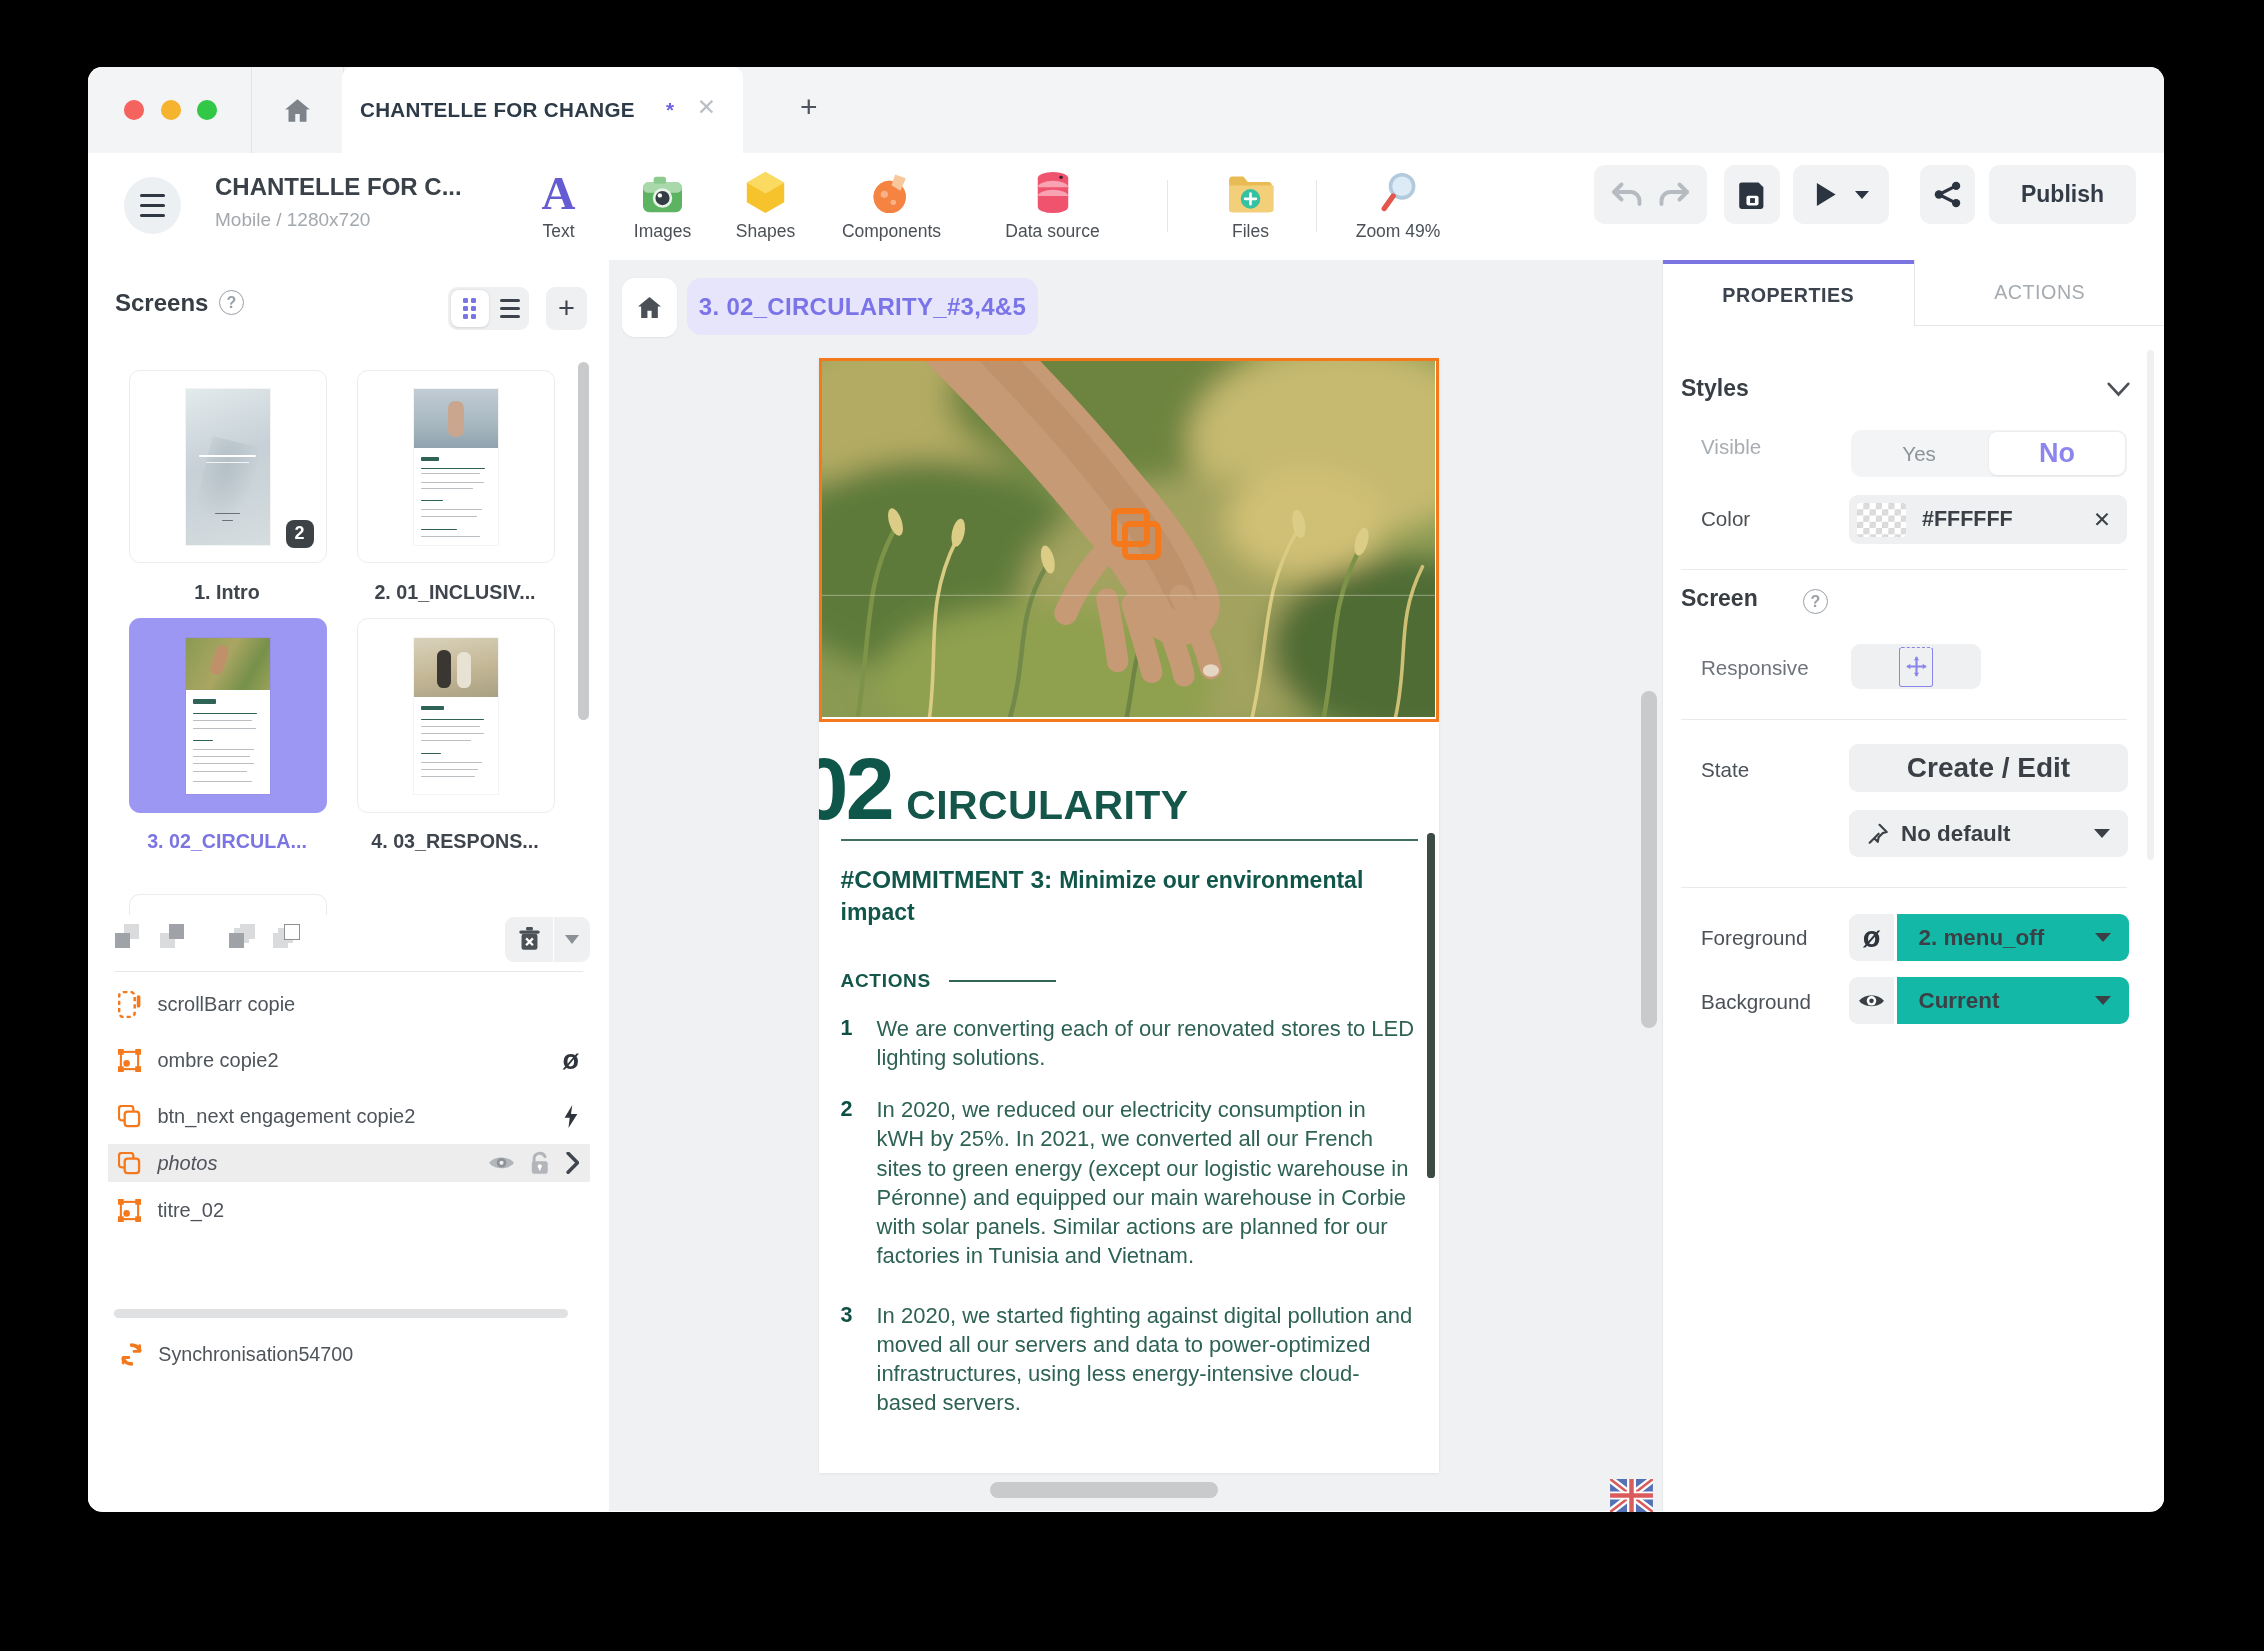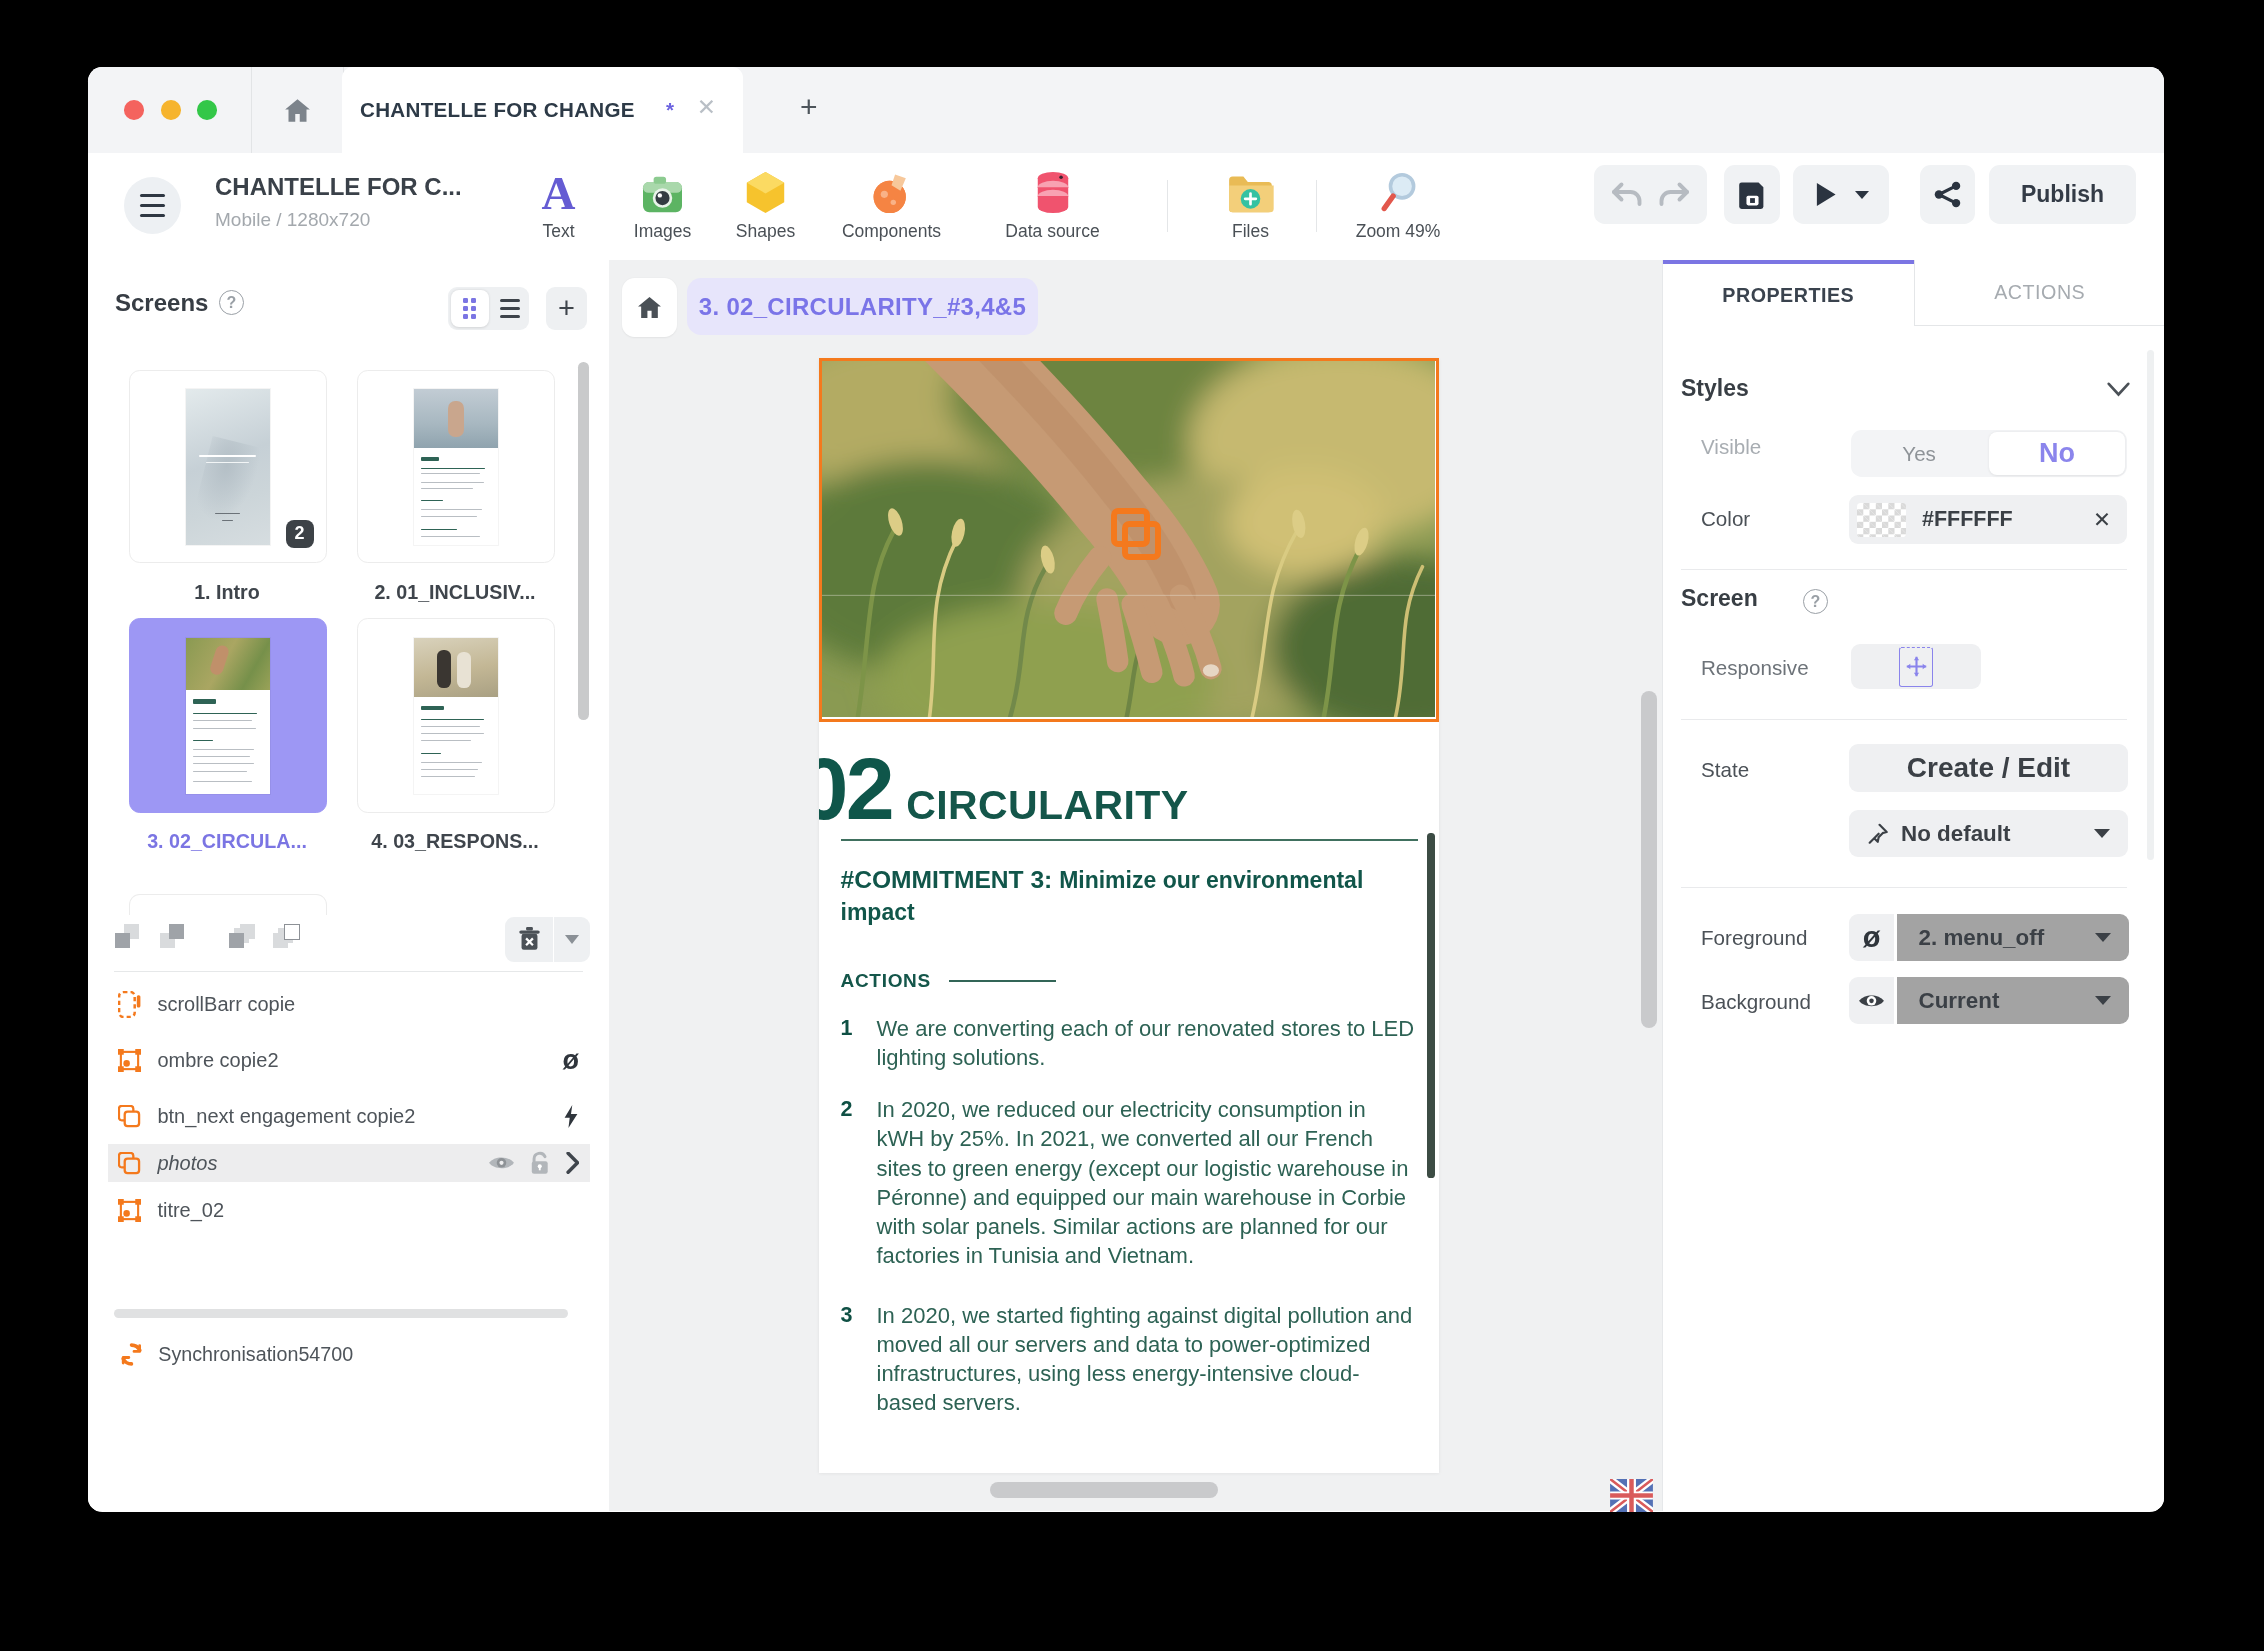--- a/index.html
+++ b/index.html
@@ -125,21 +125,21 @@
      background-size:12.5px 12.5px;background-position:0 0,6.3px 6.3px;}
   .chip .cv{margin-left:16px;font-size:21.5px;font-weight:bold;color:#3b4046;}
   .chip .cx{margin-left:auto;margin-right:16px;font-size:21.5px;color:#3b4046;}
   .rp-div{position:absolute;left:18px;width:446px;height:0.9px;background:#e9eaec;}
   .rbox{position:absolute;background:#eff0f2;border-radius:9px;display:flex;align-items:center;justify-content:center;}
   .cr-edit{font-size:28px;font-weight:bold;color:#3b4046;}
   .drop{position:absolute;background:#eff0f2;border-radius:9px;display:flex;align-items:center;}
   .drop .dt{font-size:22.4px;font-weight:bold;color:#3b4046;}
   .drop .dcaret{margin-left:auto;margin-right:18px;width:0;height:0;border-left:8px solid transparent;border-right:8px solid transparent;border-top:9.9px solid #3b4046;}
   .icell{position:absolute;width:45px;background:#eff0f2;border-radius:9px 0 0 9px;display:flex;align-items:center;justify-content:center;}
-  .dcell{position:absolute;background:#a3a3a3;border-radius:0 9px 9px 0;display:flex;align-items:center;}
+  .dcell{position:absolute;background:#14b8a6;border-radius:0 9px 9px 0;display:flex;align-items:center;}
   .dcell .dt{font-size:22.4px;font-weight:bold;color:#3b4046;margin-left:21.5px;}
   .dcell .dcaret{margin-left:auto;margin-right:18px;width:0;height:0;border-left:8px solid transparent;border-right:8px solid transparent;border-top:9.9px solid #3b4046;}
   .resp-ic{width:32px;height:38px;border:1.8px solid #8a84ec;border-top-style:dashed;border-radius:2.7px;display:flex;align-items:center;justify-content:center;}
   .rp-sb{position:absolute;left:484px;top:90px;width:7.2px;height:510px;background:#eef0f1;border-radius:3.6px;}
 </style>
 </head>
 <body>
 
 <div class="window">
 

